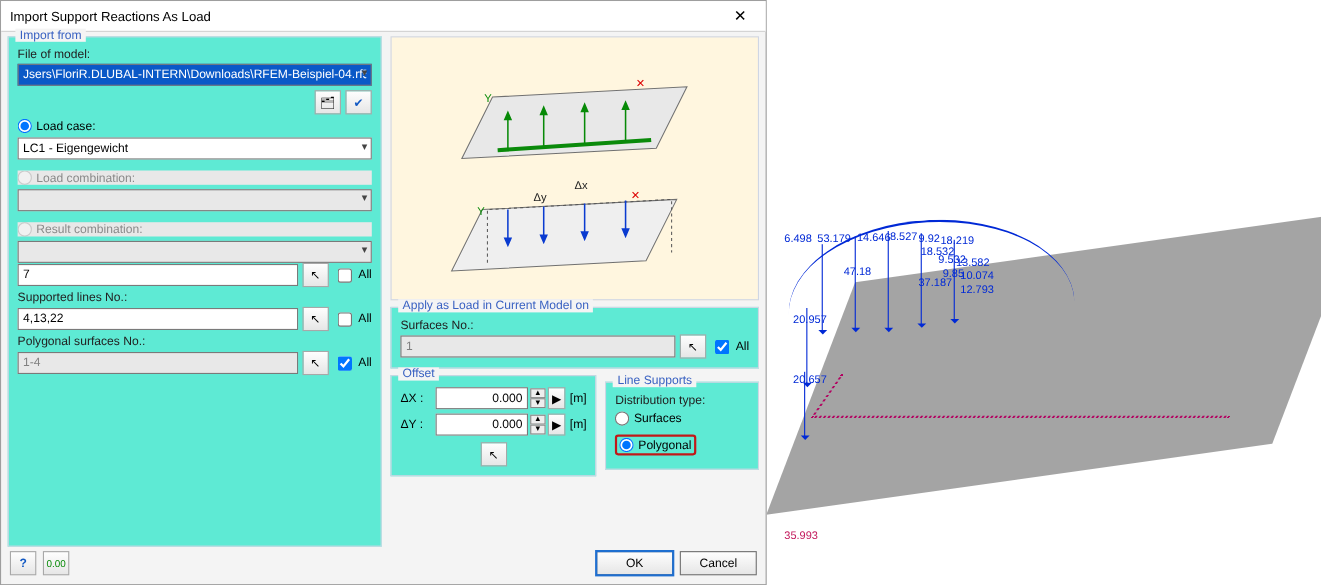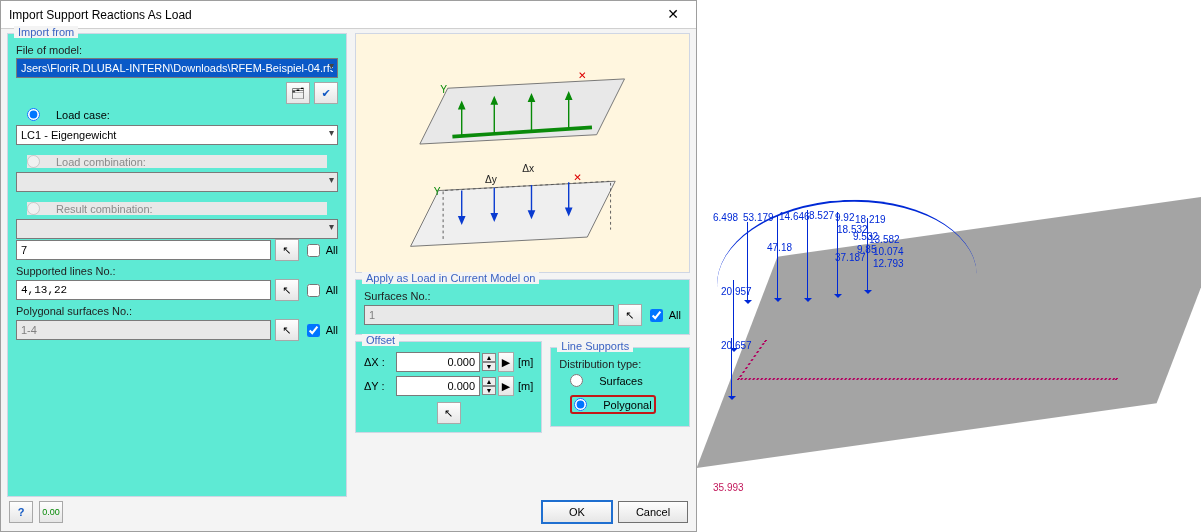--- a/index.html
+++ b/index.html
@@ -43,21 +43,21 @@
     .select { appearance:none; position:relative; padding-right:18px;}
     .select-wrap { position:relative; flex:1; }
     .select-wrap::after { content:"▾"; position:absolute; right:4px; top:2px; font-size:10px; color:#444; pointer-events:none; }
     .file-path { background:#0a59c7; color:#fff; border:1px solid #7a7a7a; height:20px; padding:1px 4px; width:100%; }
     .file-path::selection { background:#0a59c7; }
     .disabled { background:#e8e8e8 !important; color:#808080; }
 
     .iconbtn { width:24px; height:22px; border:1px solid #a8a8a8; background:linear-gradient(#fefefe,#e6e6e6);
                display:inline-flex; align-items:center; justify-content:center; cursor:pointer; }
 
-    .radio { display:flex; align-items:center; gap:16px; margin:4px 11px; }
+    .radio { display:flex; align-items:center; gap:4px; margin:4px 0; }
     .radio input { margin:0; }
     .radio.disabled span { color:#8a8a8a; }
 
     .chk { display:flex; align-items:center; gap:3px; }
 
     .spinner-wrap { display:flex; align-items:center; gap:2px; }
     .spinner-wrap input { width:84px; text-align:right; }
     .spinbtns { display:flex; flex-direction:column; }
     .spinbtns div { width:14px; height:9px; border:1px solid #888; background:#eee; font-size:7px; text-align:center; line-height:7px; cursor:pointer;}
 
@@ -163,21 +163,21 @@
               <span>↖</span>
             </div>
           <label class="chk">
               <input type="checkbox" style="">
             <span>All</span>
             </label>
         </div>
 
         <label class="line">Supported lines No.:</label>
         <div class="row">
-          <input type="text" style="flex: 1 1 0%; font-family: Liberation Mono, monospace;" value="4,13,22">
+          <input type="text" style="flex: 1 1 0%;" value="4,13,22">
           <div class="iconbtn">
               <span>↖</span>
             </div>
           <label class="chk">
               <input type="checkbox" style="">
             <span>All</span>
             </label>
         </div>
 
         <label class="line">Polygonal surfaces No.:</label>

